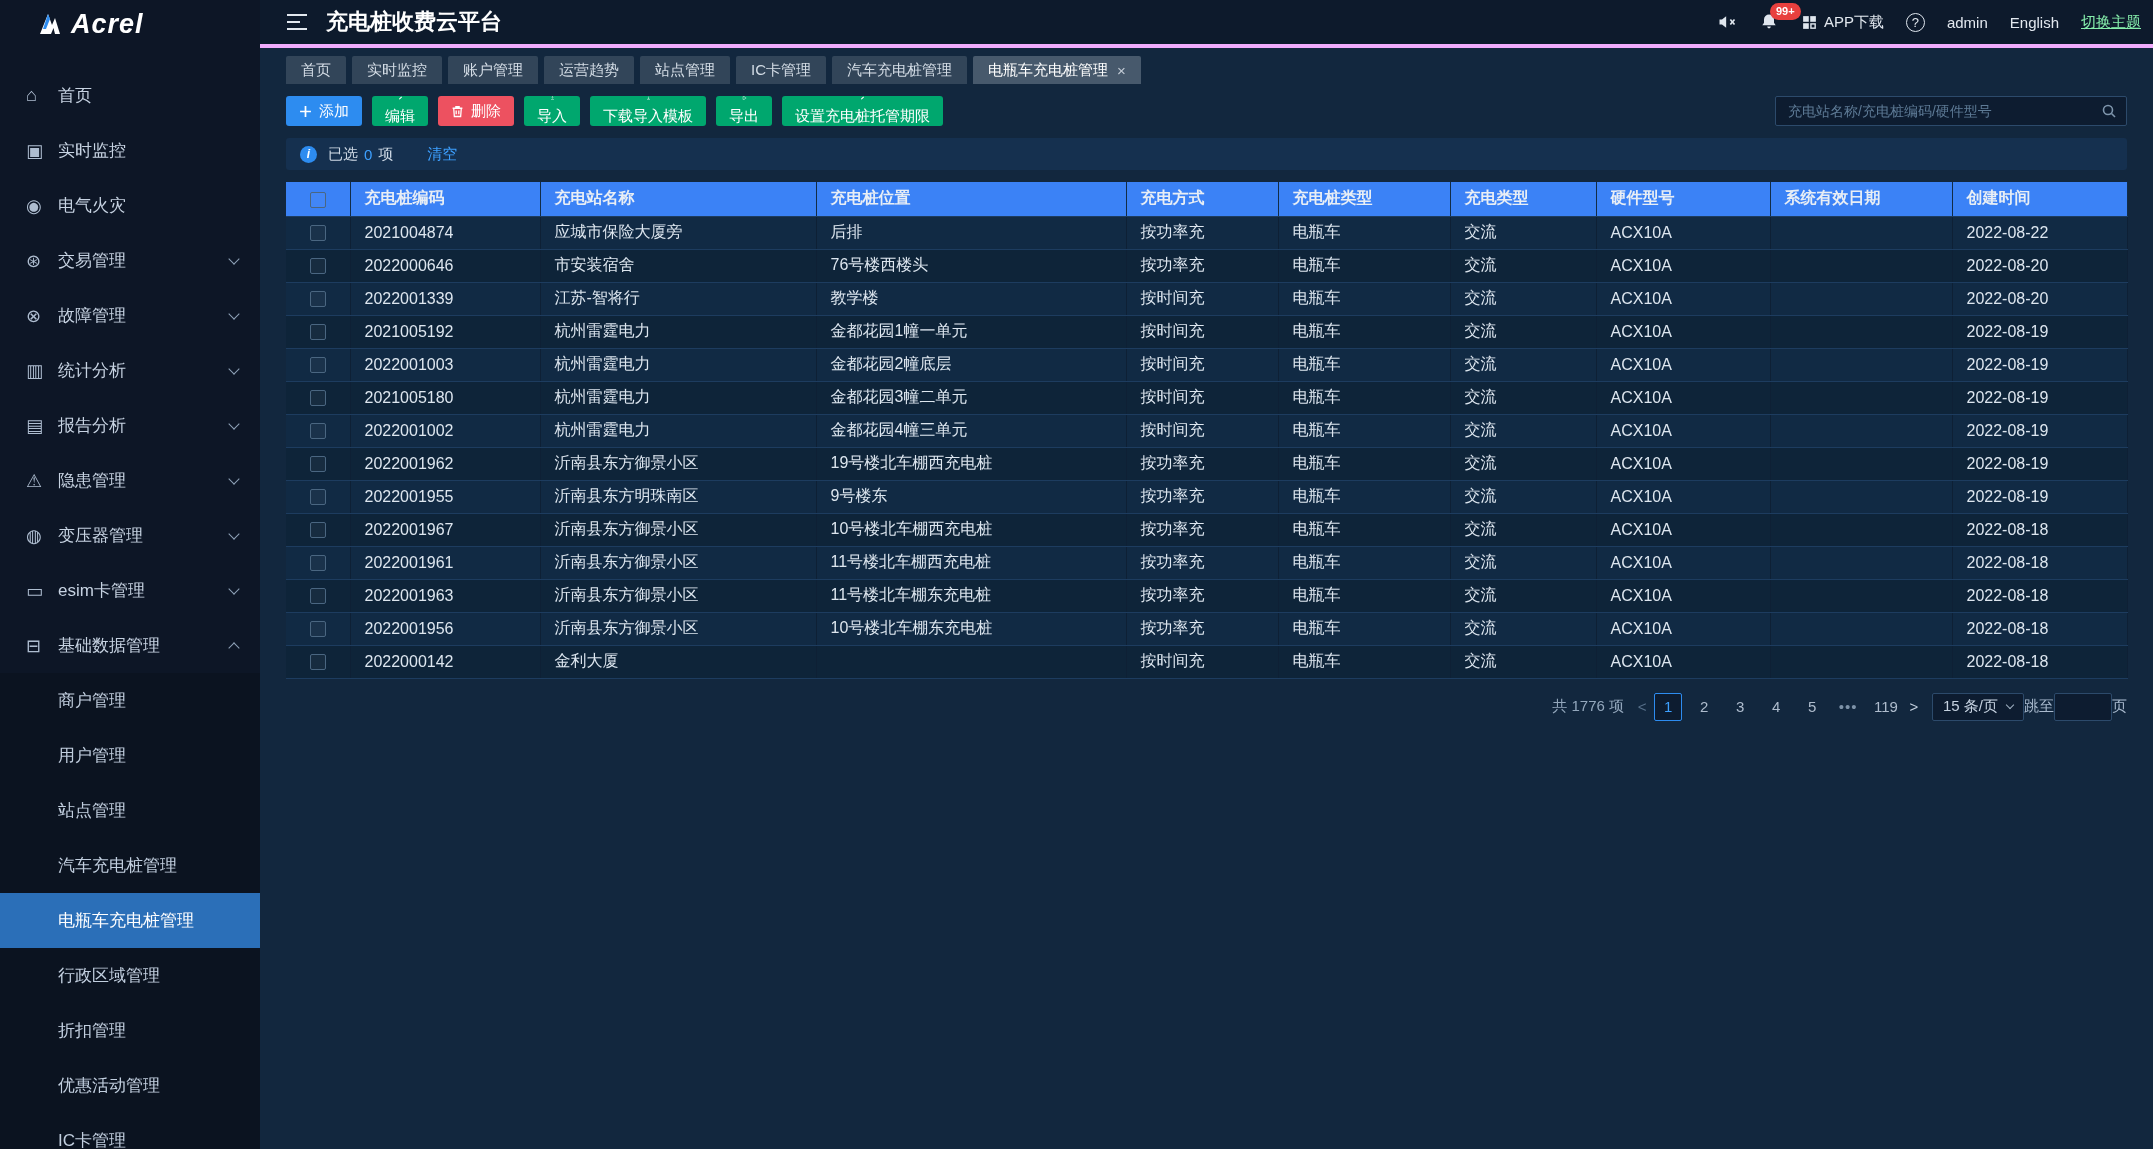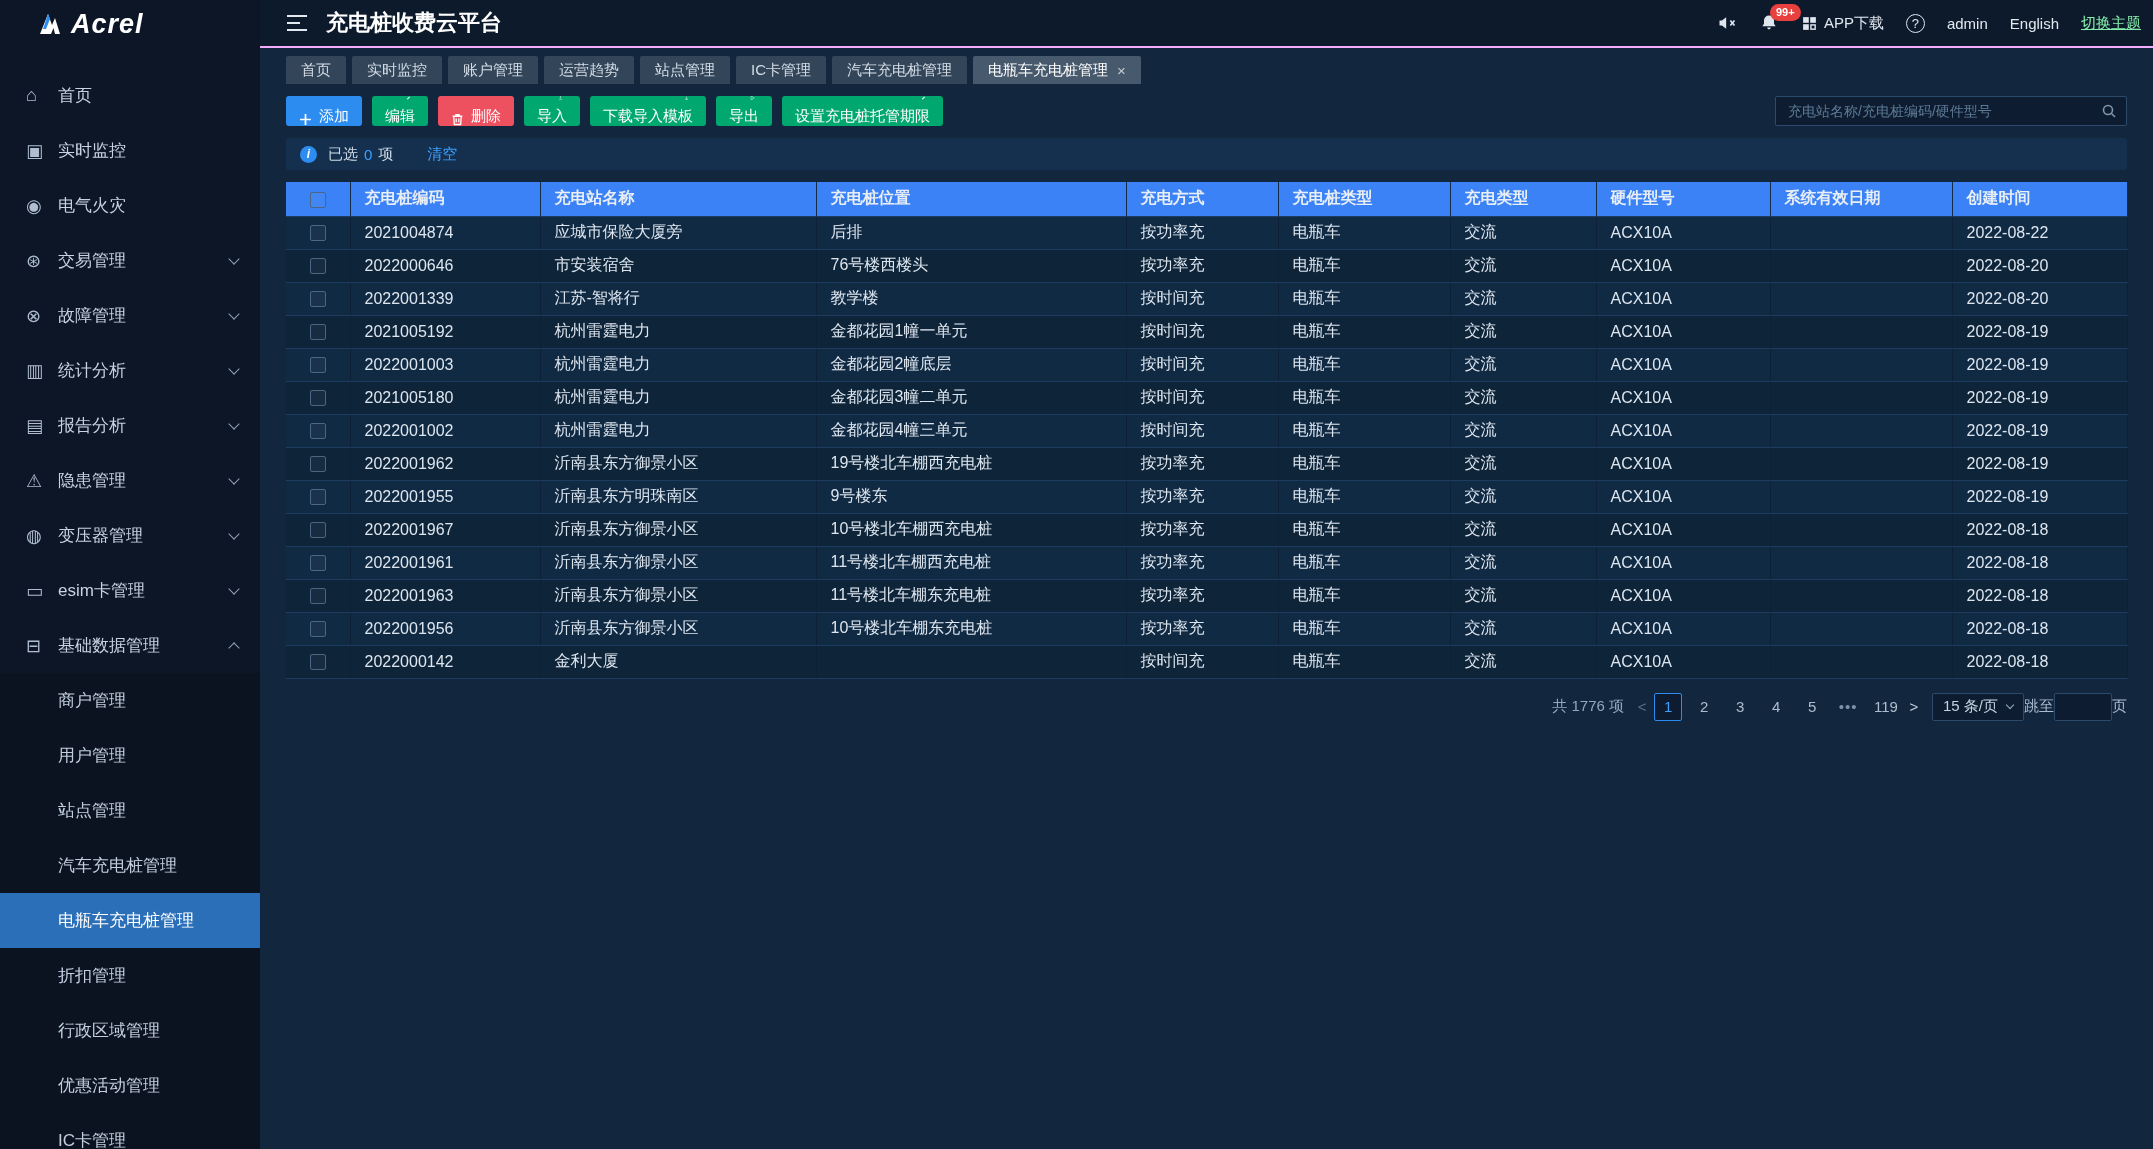--- a/index.html
+++ b/index.html
@@ -16,42 +16,42 @@
   .mi-icon{width:32px;font-size:18px;color:#aebdd0;flex:0 0 32px;}
   .mi-label{flex:1;white-space:nowrap;}
   .chev{display:inline-block;width:8px;height:8px;border-right:1.6px solid #8fa3b8;border-bottom:1.6px solid #8fa3b8;margin-left:auto;}
   .chev.down{transform:rotate(45deg);margin-top:-4px;}
   .chev.up{transform:rotate(-135deg);margin-top:4px;}
   .submenu-item{height:55px;display:flex;align-items:center;padding-left:58px;font-size:17px;color:#c2cfdf;cursor:pointer;background:#0b1320;white-space:nowrap;}
   .submenu-item.active{background:#2b6fb8;color:#fff;}
 
   
   .main{flex:1;display:flex;flex-direction:column;background:#12273e;min-width:0;}
-  .topbar{height:48px;flex:0 0 48px;background:#0d1a2c;display:flex;align-items:center;padding:0 12px 0 26px;border-bottom:2px solid #f0abfc;}
+  .topbar{height:48px;flex:0 0 48px;background:#0d1a2c;display:flex;align-items:center;padding:0 12px 0 26px;border-bottom:4px solid #f0abfc;}
   .collapse-btn{cursor:pointer;display:flex;align-items:center;}
   .topbar h1{font-size:22px;color:#fff;font-weight:bold;margin-left:18px;white-space:nowrap;}
   .topbar-right{margin-left:auto;display:flex;align-items:center;gap:22px;font-size:15px;color:#e2e8ef;}
   .icon-btn{cursor:pointer;display:flex;align-items:center;}
   .bell-wrap{position:relative;cursor:pointer;display:flex;align-items:center;}
   .badge{position:absolute;top:-9px;left:11px;background:#e8403e;color:#fff;font-size:11px;line-height:1;padding:3px 6px;border-radius:9px;white-space:nowrap;font-weight:bold;}
   .app-dl{display:flex;align-items:center;gap:6px;cursor:pointer;white-space:nowrap;}
   .help-circle{width:19px;height:19px;border:1.5px solid #dfe6ee;border-radius:50%;display:flex;align-items:center;justify-content:center;font-size:13px;cursor:pointer;}
   .user-name,.lang{cursor:pointer;white-space:nowrap;}
   .theme-link{color:#86efac;text-decoration:underline;cursor:pointer;white-space:nowrap;}
 
   
   .content{flex:1;padding:0 26px;min-width:0;}
 
   .tabbar{display:flex;gap:6px;padding-top:8px;}
   .tab{height:28px;padding:0 15px;background:#324559;color:#d4dde6;font-size:15px;display:flex;align-items:center;gap:9px;border-radius:2px 2px 0 0;cursor:pointer;white-space:nowrap;}
   .tab.active{background:#47596c;color:#fff;}
   .tab-close{font-size:15px;color:#c3ccd6;cursor:pointer;}
 
   .toolbar{display:flex;align-items:center;gap:10px;margin-top:12px;}
-  .btn{height:30px;display:inline-flex;align-items:flex-end;gap:7px;padding:0 13px;border:none;border-radius:3px;font-size:15px;color:#fff;cursor:pointer;font-family:inherit;white-space:nowrap;}
+  .btn{height:30px;display:inline-flex;align-items:center;gap:7px;padding:0 13px;border:none;border-radius:3px;font-size:15px;color:#fff;cursor:pointer;font-family:inherit;white-space:nowrap;}
   .btn-blue{background:#2d8cf0;}
   .btn-green{background:#00a76e;flex-direction:column;}
   .btn-red{background:#ed5160;}
   .search{margin-left:auto;position:relative;width:352px;flex:0 0 352px;}
   .search input{width:100%;height:30px;background:#0d1c30;border:1px solid #2c4a6b;border-radius:2px;color:#cfd9e4;font-size:14px;padding:0 36px 0 12px;font-family:inherit;outline:none;}
   .search input::placeholder{color:#5e7b96;}
   .search-icon{position:absolute;right:10px;top:7px;cursor:pointer;}
 
   .selbar{margin-top:12px;height:32px;background:#15304f;border-radius:3px;display:flex;align-items:center;padding:0 14px;font-size:15px;color:#cdd8e4;gap:6px;}
   .info-i{width:17px;height:17px;border-radius:50%;background:#2d8cf0;color:#fff;font-size:12px;font-weight:bold;font-style:italic;display:flex;align-items:center;justify-content:center;margin-right:5px;flex:0 0 17px;}
@@ -142,22 +142,22 @@
         <div class="menu-item open">
           <span class="mi-icon">⊟</span>
           <span class="mi-label">基础数据管理</span>
           <span class="chev up"></span>
         </div>
         <div class="submenu-item">商户管理</div>
         <div class="submenu-item">用户管理</div>
         <div class="submenu-item">站点管理</div>
         <div class="submenu-item">汽车充电桩管理</div>
         <div class="submenu-item active">电瓶车充电桩管理</div>
+        <div class="submenu-item">行政区域管理</div>
         <div class="submenu-item">折扣管理</div>
-        <div class="submenu-item">行政区域管理</div>
         <div class="submenu-item">优惠活动管理</div>
         <div class="submenu-item">IC卡管理</div>
       </nav>
   </aside>
 
   <div class="main">
 
     <header class="topbar">
       <span class="collapse-btn">
         <svg width="22" height="18" viewBox="0 0 22 18" stroke="#e2e8ef" stroke-width="2" fill="none">

